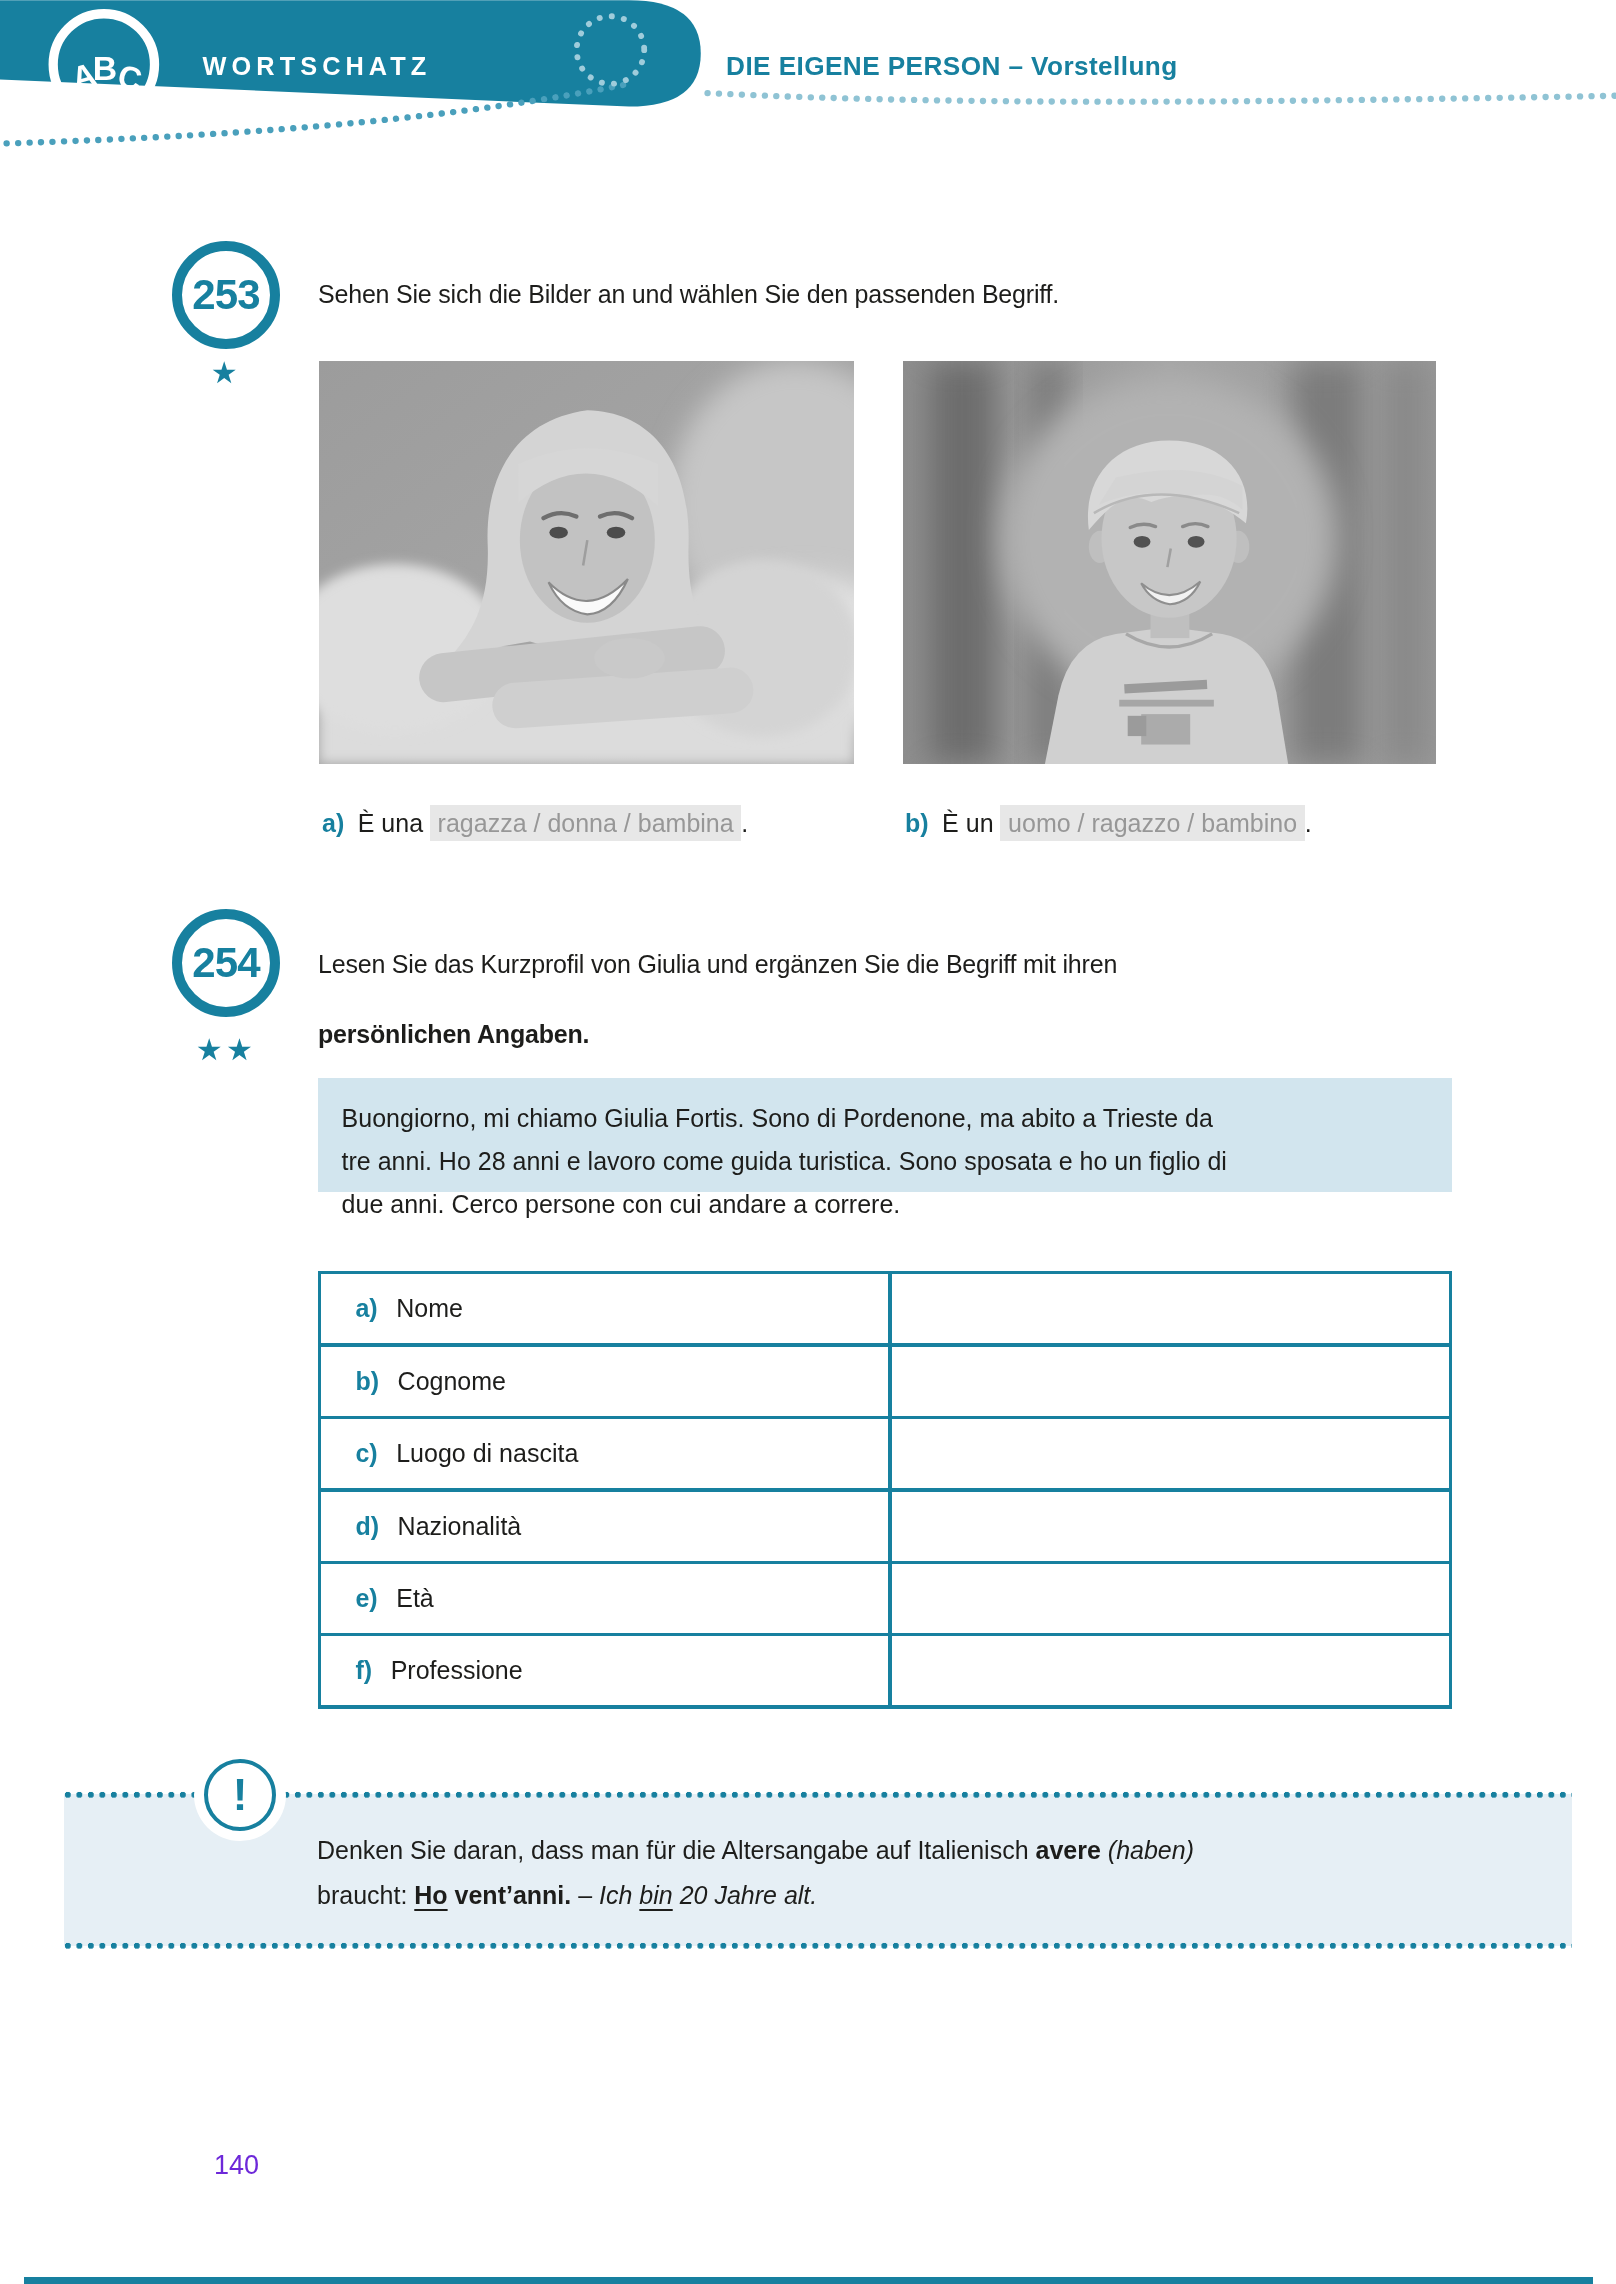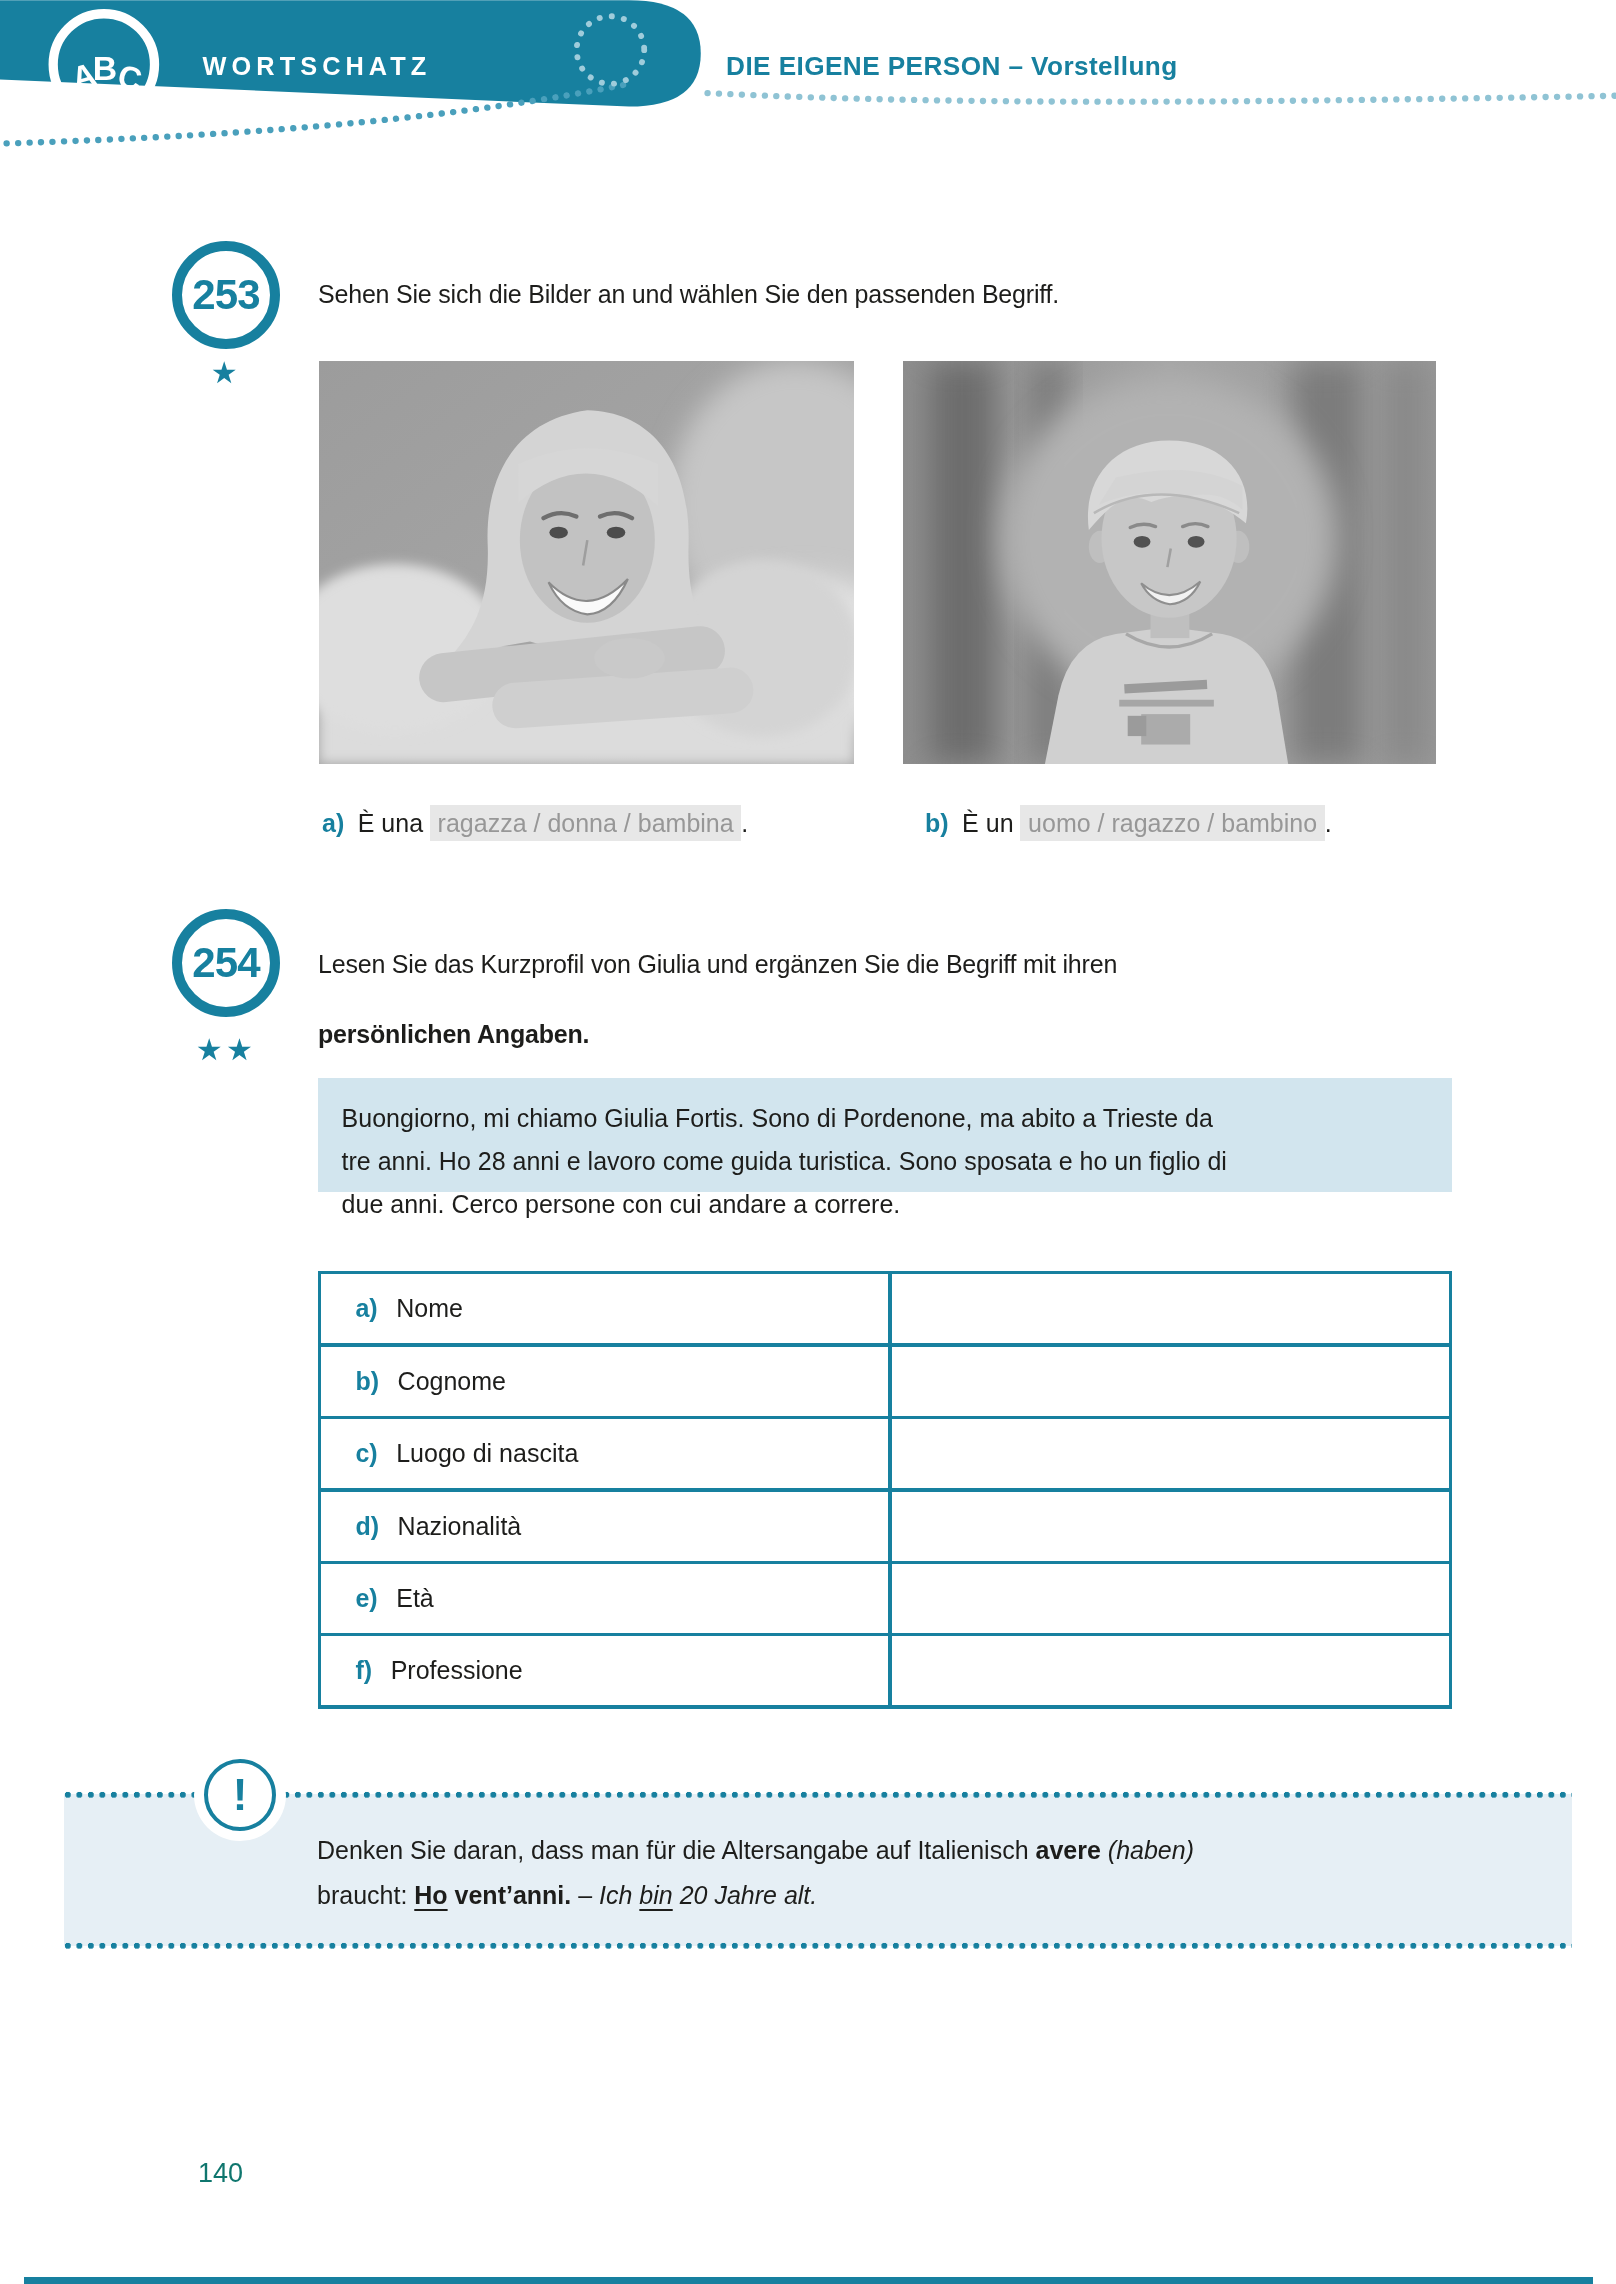--- a/index.html
+++ b/index.html
@@ -42,21 +42,21 @@
   .dotrow.bot{bottom:-3.4px;}
   .notebadge{position:absolute;left:140px;top:-35px;width:64px;height:64px;border:4.2px solid #17809f;
              border-radius:50%;background:#fff;box-shadow:0 0 0 10px #ffffff;
              display:flex;align-items:center;justify-content:center;
              color:#17809f;font-size:44px;font-weight:bold;}
   .notetext{position:absolute;left:253px;top:34px;font-size:25px;line-height:45px;}
   .b{font-weight:bold;}
   .i{font-style:italic;}
   .u{text-decoration:underline;text-underline-offset:5px;text-decoration-thickness:2.1px;}
 
-  .pagenum{position:absolute;left:198px;top:2150px;color:#0f766e;font-size:27px;margin-top:8px;}
+  .pagenum{position:absolute;left:214px;top:2150px;color:#6d28d9;font-size:27px;}
   .botbar{position:absolute;left:23.6px;top:2277px;width:1569px;height:6.8px;background:#17809f;}
 </style>
 </head>
 <body>
 
 <div class="page">
 
   <svg class="abs" style="left:0;top:0;" width="1616" height="182" viewBox="0 0 1914 215">
 
     <path d="M0,0 L745,0 Q830,0 830,63 Q830,126 745,126 L0,94 Z" fill="#17809f"></path>
@@ -156,21 +156,21 @@
       <ellipse cx="347" cy="214" rx="10" ry="7" fill="#525252"></ellipse>
       <path d="M317,222 L313,244" stroke="#a0a0a0" stroke-width="3" fill="none"></path>
       <path d="M282,263 Q316,292 352,261 Q340,286 316,288 Q293,284 282,263 Z" fill="#f2f2f2" stroke="#8f8f8f" stroke-width="2.5"></path>
     </svg>
   </div>
 
   <div class="optline" style="left:322px;top:809px;">
     <span class="opt-label">a)</span><span>È una </span><span class="choice">ragazza / donna / bambina</span><span>.</span>
   </div>
 
-  <div class="optline" style="left:905px;top:809px;margin-left:20px;">
+  <div class="optline" style="left:905px;top:809px;">
     <span class="opt-label">b)</span><span>È un </span><span class="choice">uomo / ragazzo / bambino</span><span>.</span>
   </div>
 
   <div class="badge" style="left:172px;top:909px;">254</div>
   <div class="stars" style="left:172px;top:1032px;">★★</div>
 
   <div class="instr" style="left:318px;top:942px;width:1123px;">
     <div>Lesen Sie das Kurzprofil von Giulia und ergänzen Sie die Begriff mit ihren</div>
     <div class="bold">persönlichen Angaben.</div>
   </div>

